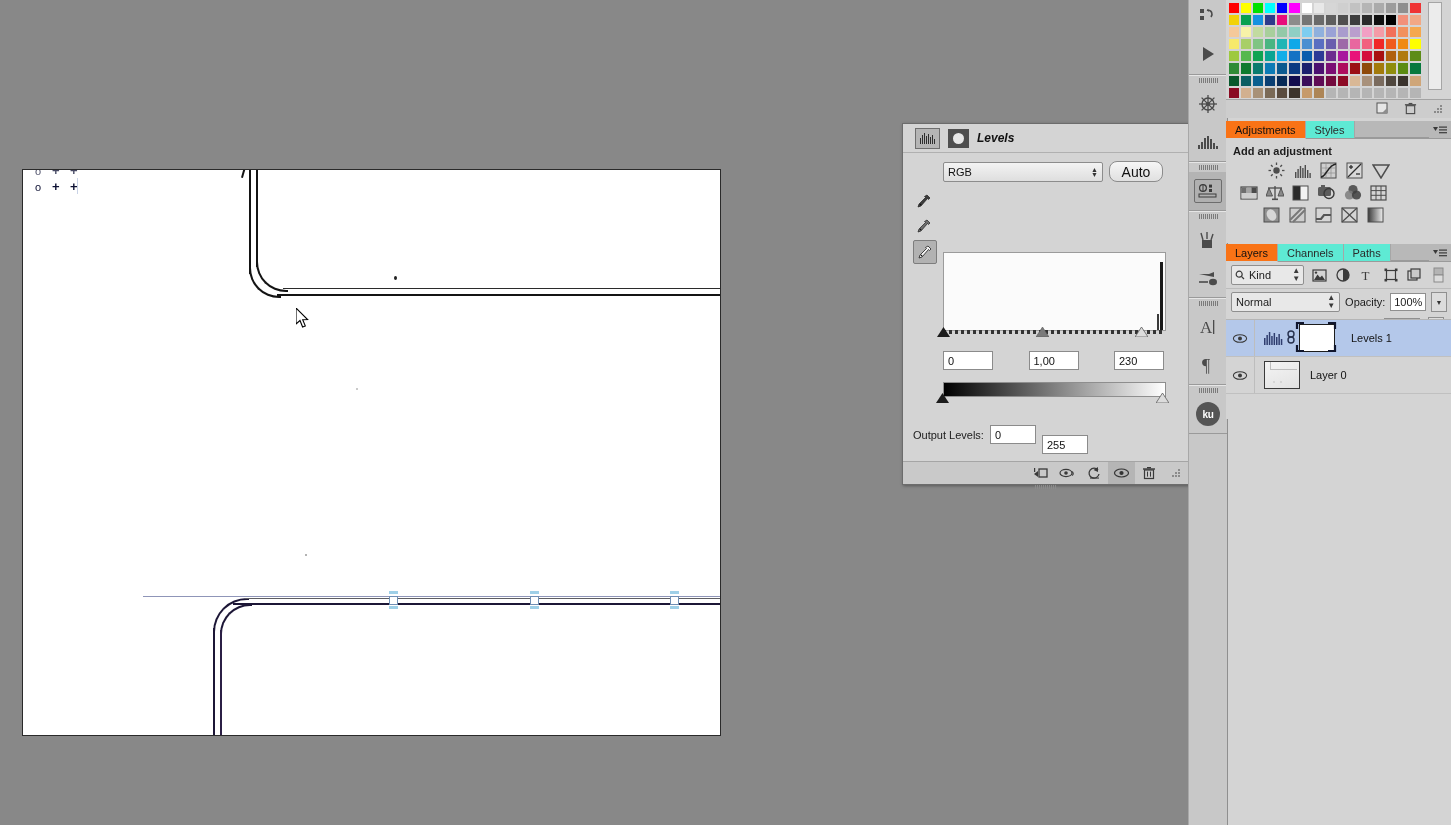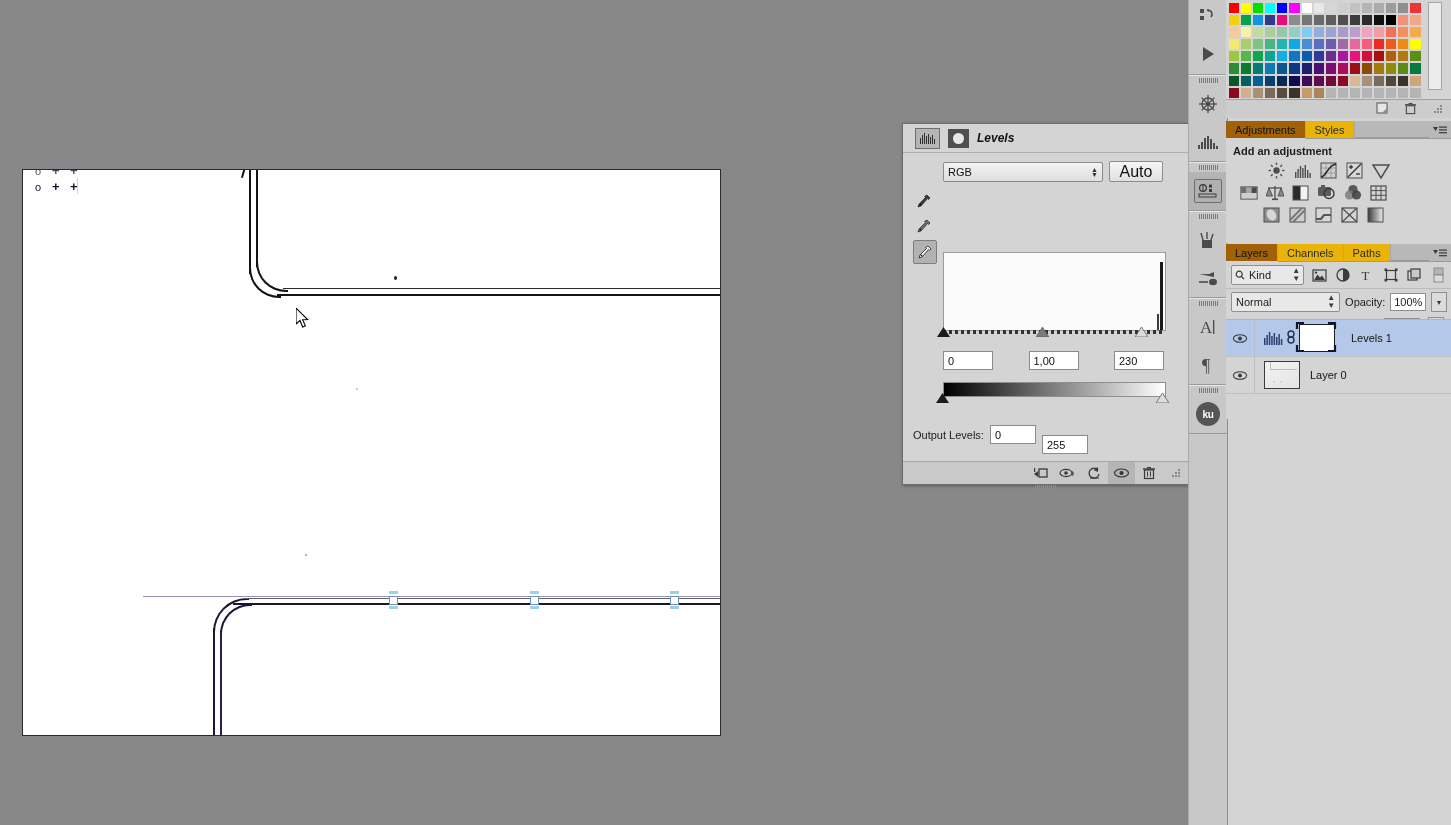--- a/index.html
+++ b/index.html
@@ -47,22 +47,22 @@
   .rail-btn{height:38px;display:flex;align-items:center;justify-content:center;color:#4b4b4b;}
   .rail-btn.sel{background:#b4b4b4;}
   .rail-btn .box{width:26px;height:22px;border:1px solid #6d6d6d;background:#b0b0b0;display:flex;align-items:center;justify-content:center;border-radius:2px;}
   .ku{width:24px;height:24px;border-radius:50%;background:#555;color:#fff;font-size:10px;font-weight:bold;
       display:flex;align-items:center;justify-content:center;letter-spacing:-.3px;}
 
   
   .panel{position:absolute;left:38px;width:225px;background:#d4d4d4;}
   .panel-tabs{display:flex;height:17px;background:#b8b8b8;border-bottom:1px solid #9a9a9a;align-items:stretch;}
   .ptab{padding:0 9px;display:flex;align-items:center;font-size:11px;color:#2b2b2b;
-       border-right:1px solid #a6a6a6;background:#eab308;}
-  .ptab.active{background:#a16207;color:#111;border-bottom:1px solid #d4d4d4;margin-bottom:-1px;}
+       border-right:1px solid #a6a6a6;background:#5eead4;}
+  .ptab.active{background:#f97316;color:#111;border-bottom:1px solid #d4d4d4;margin-bottom:-1px;}
   .ptab-spacer{flex:1;background:#b8b8b8;border-bottom:1px solid #9a9a9a;}
   .panel-menu{width:22px;display:flex;align-items:center;justify-content:center;background:#b8b8b8;color:#333;}
 
   
   #swatches-panel{top:0;height:118px;}
   .sw-grid{position:absolute;left:2px;top:2px;width:200px;}
   .sw-row{display:flex;height:12.1px;}
   .sw{width:12.1px;height:12.1px;box-sizing:border-box;border:1px solid #d4d4d4;}
   .sw-scroll{position:absolute;right:9px;top:2px;width:12px;height:86px;background:#ececec;border:1px solid #a5a5a5;}
   .sw-bottom{position:absolute;left:0;right:0;bottom:0;height:18px;background:#cdcdcd;border-top:1px solid #a3a3a3;display:flex;align-items:center;justify-content:flex-end;gap:14px;padding-right:8px;color:#4a4a4a;}
@@ -106,22 +106,22 @@
   .pp-head .badge{width:23px;height:19px;border:1px solid #6e6e6e;background:#b5b5b5;display:flex;align-items:center;justify-content:center;}
   .pp-head .mask{width:21px;height:19px;background:#4f4f4f;display:flex;align-items:center;justify-content:center;}
   .pp-head .mask i{width:11px;height:11px;border-radius:50%;background:#e8e8e8;display:block;}
   .pp-title{font-weight:bold;font-size:12px;color:#111;font-style:italic;}
   .pp-body{position:relative;padding:8px 10px 0 10px;}
   .row{display:flex;align-items:center;gap:6px;margin-bottom:8px;}
   .lbl{font-size:11px;color:#1b1b1b;}
   .combo{height:18px;background:linear-gradient(#f3f3f3,#dedede);border:1px solid #8c8c8c;border-radius:2px;
          display:flex;align-items:center;padding:0 4px;font-size:11px;color:#111;}
   .combo .spin{margin-left:auto;display:flex;flex-direction:column;line-height:5px;font-size:7px;color:#333;}
-  .btn{height:19px;min-width:52px;background:linear-gradient(#f6f6f6,#e0e0e0);border:1px solid #8c8c8c;border-radius:2px;
-       display:flex;align-items:center;justify-content:center;font-size:16px;color:#111;}
+  .btn{height:19px;min-width:52px;background:linear-gradient(#f6f6f6,#e0e0e0);border:1px solid #8c8c8c;border-radius:8px;
+       display:flex;align-items:center;justify-content:center;font-size:14px;color:#111;}
   .drops{position:absolute;left:10px;top:66px;display:flex;flex-direction:column;gap:3px;}
   .drop{width:22px;height:22px;display:flex;align-items:center;justify-content:center;}
   .drop.sel{background:#b2b2b2;border:1px solid #7d7d7d;border-radius:2px;}
   #histogram{position:absolute;left:40px;top:128px;width:221px;height:77px;background:#fbfbfb;border:1px solid #9b9b9b;}
   #hist-spike{position:absolute;right:2px;bottom:0;width:3px;height:68px;background:#1a1a1a;}
   #hist-spike2{position:absolute;right:6px;bottom:0;width:2px;height:16px;background:#3a3a3a;}
   #level-track{position:absolute;left:40px;top:206px;width:221px;height:4px;
       background:repeating-linear-gradient(to right,#333 0 3px,transparent 3px 6px);}
   .lv-handle{position:absolute;width:13px;height:9px;}
   .lv-fields{position:absolute;left:40px;top:227px;width:221px;display:flex;justify-content:space-between;}

